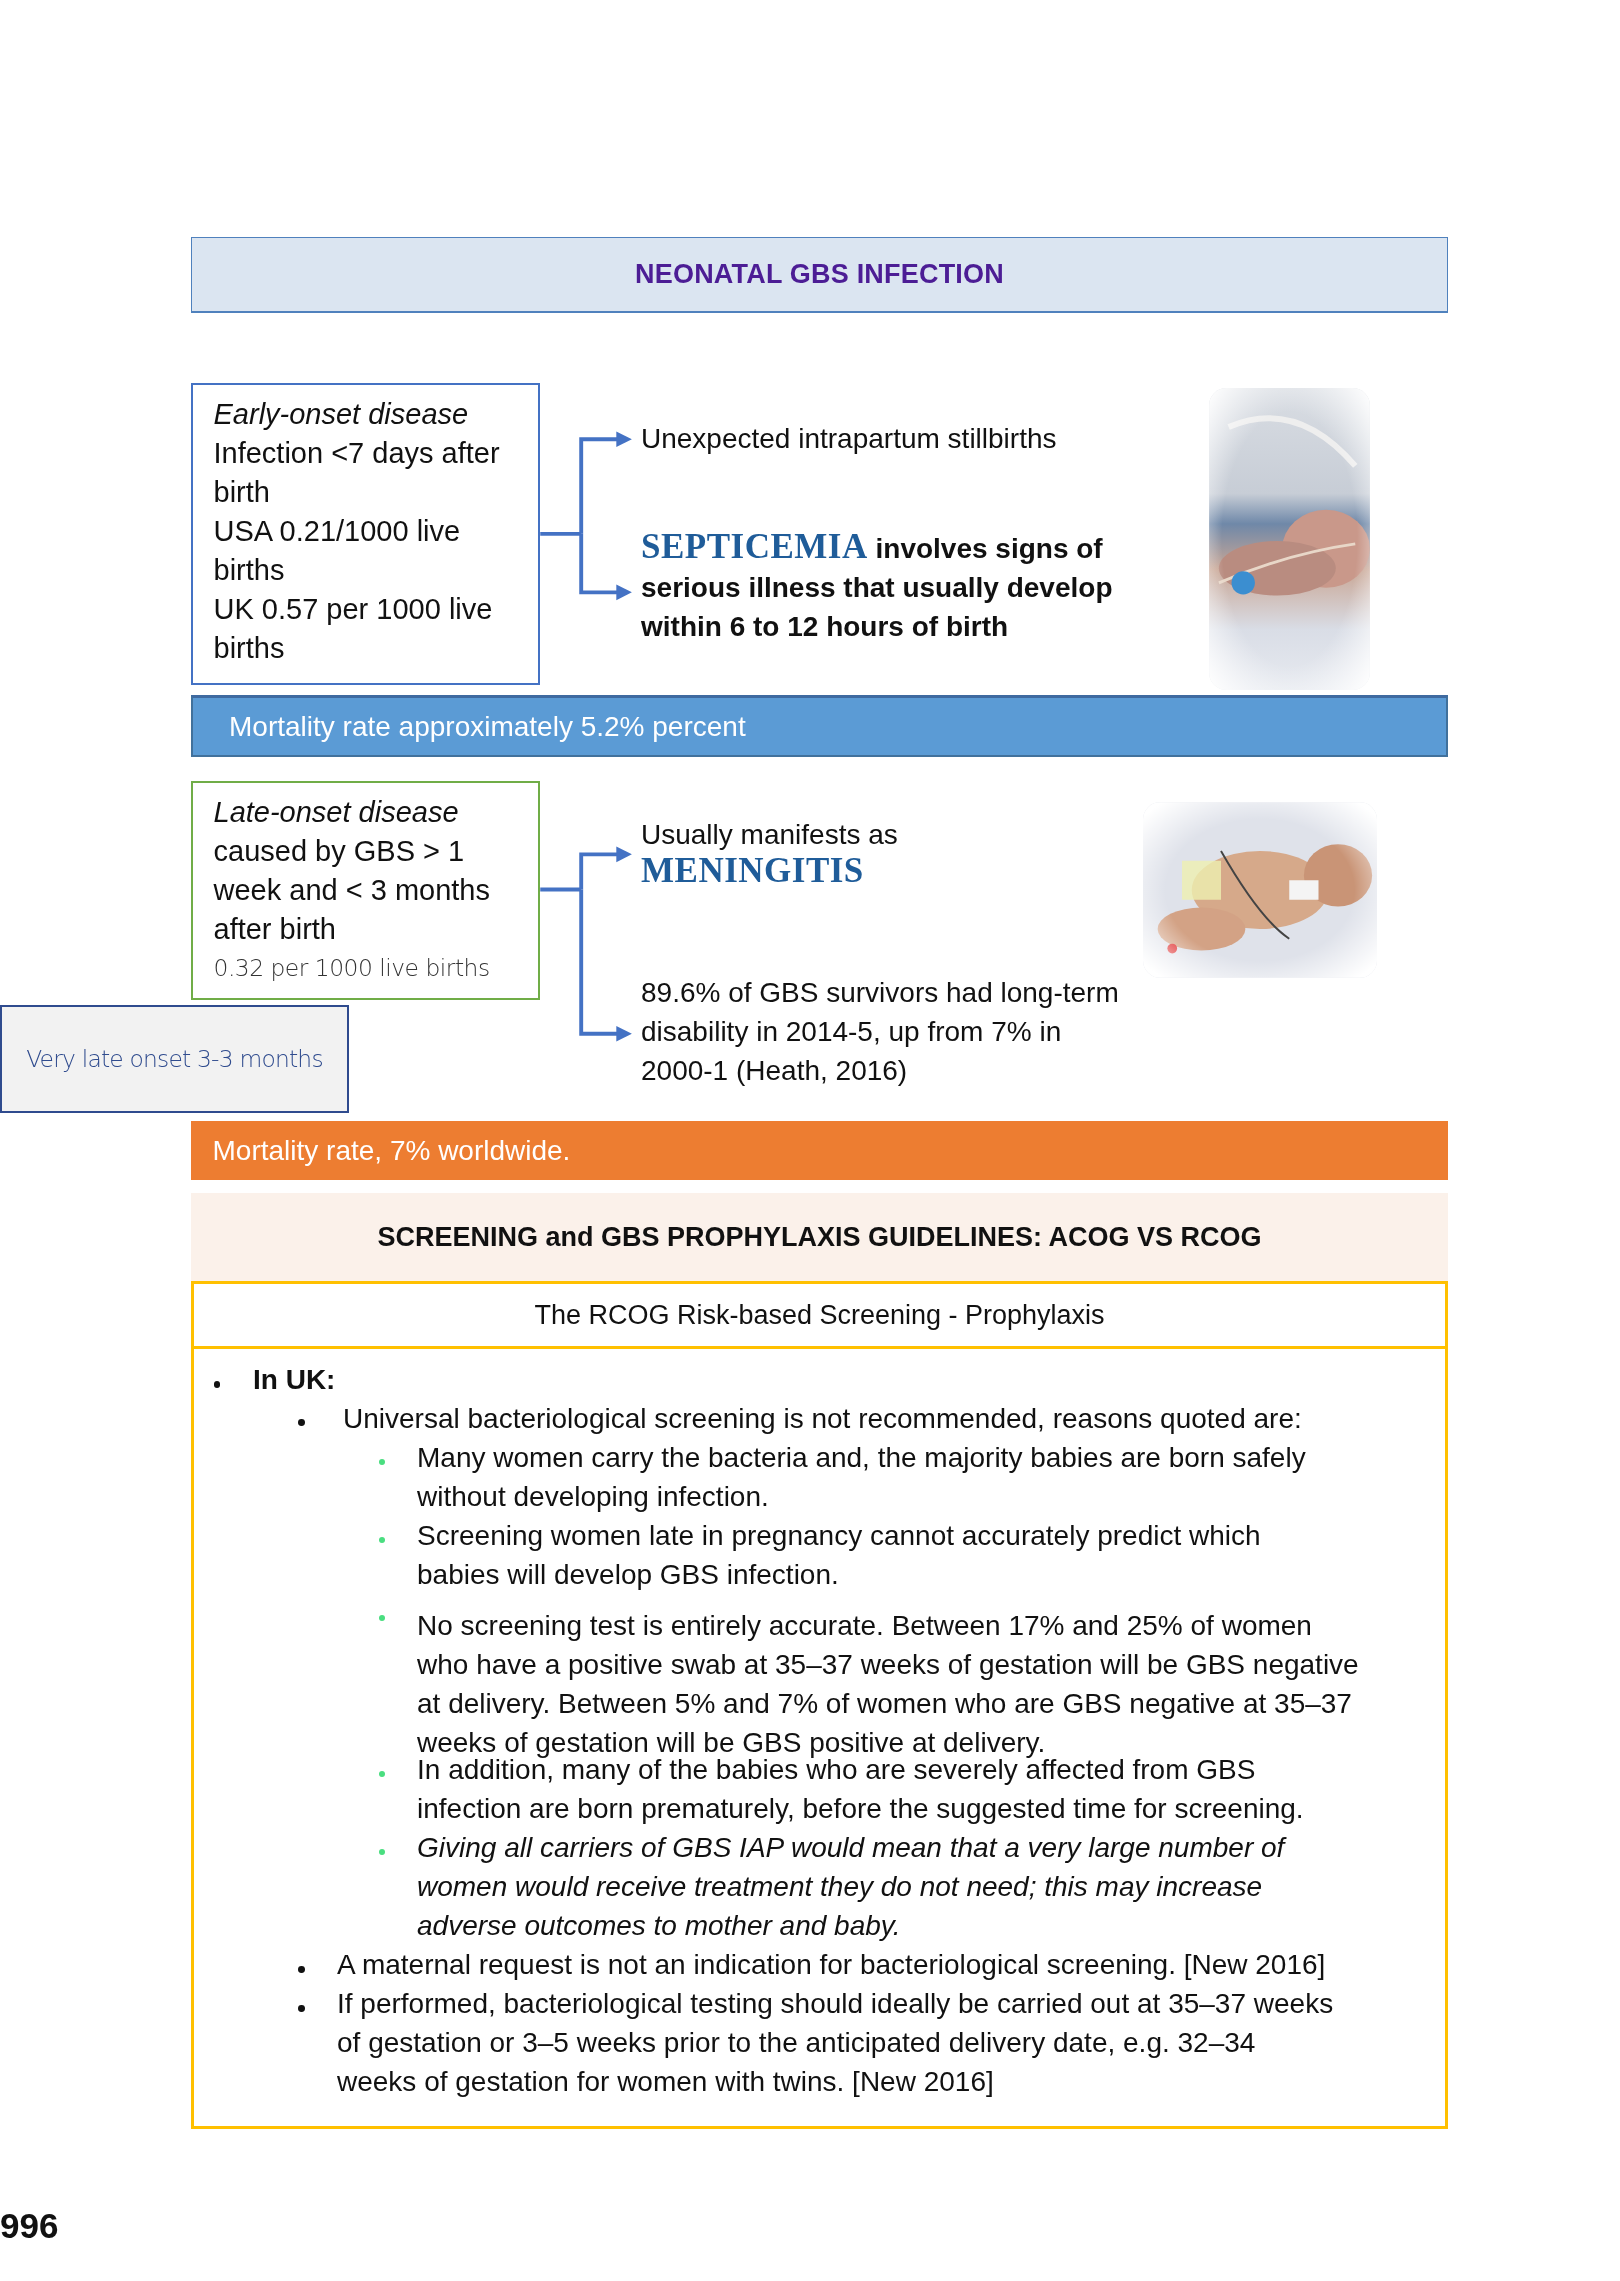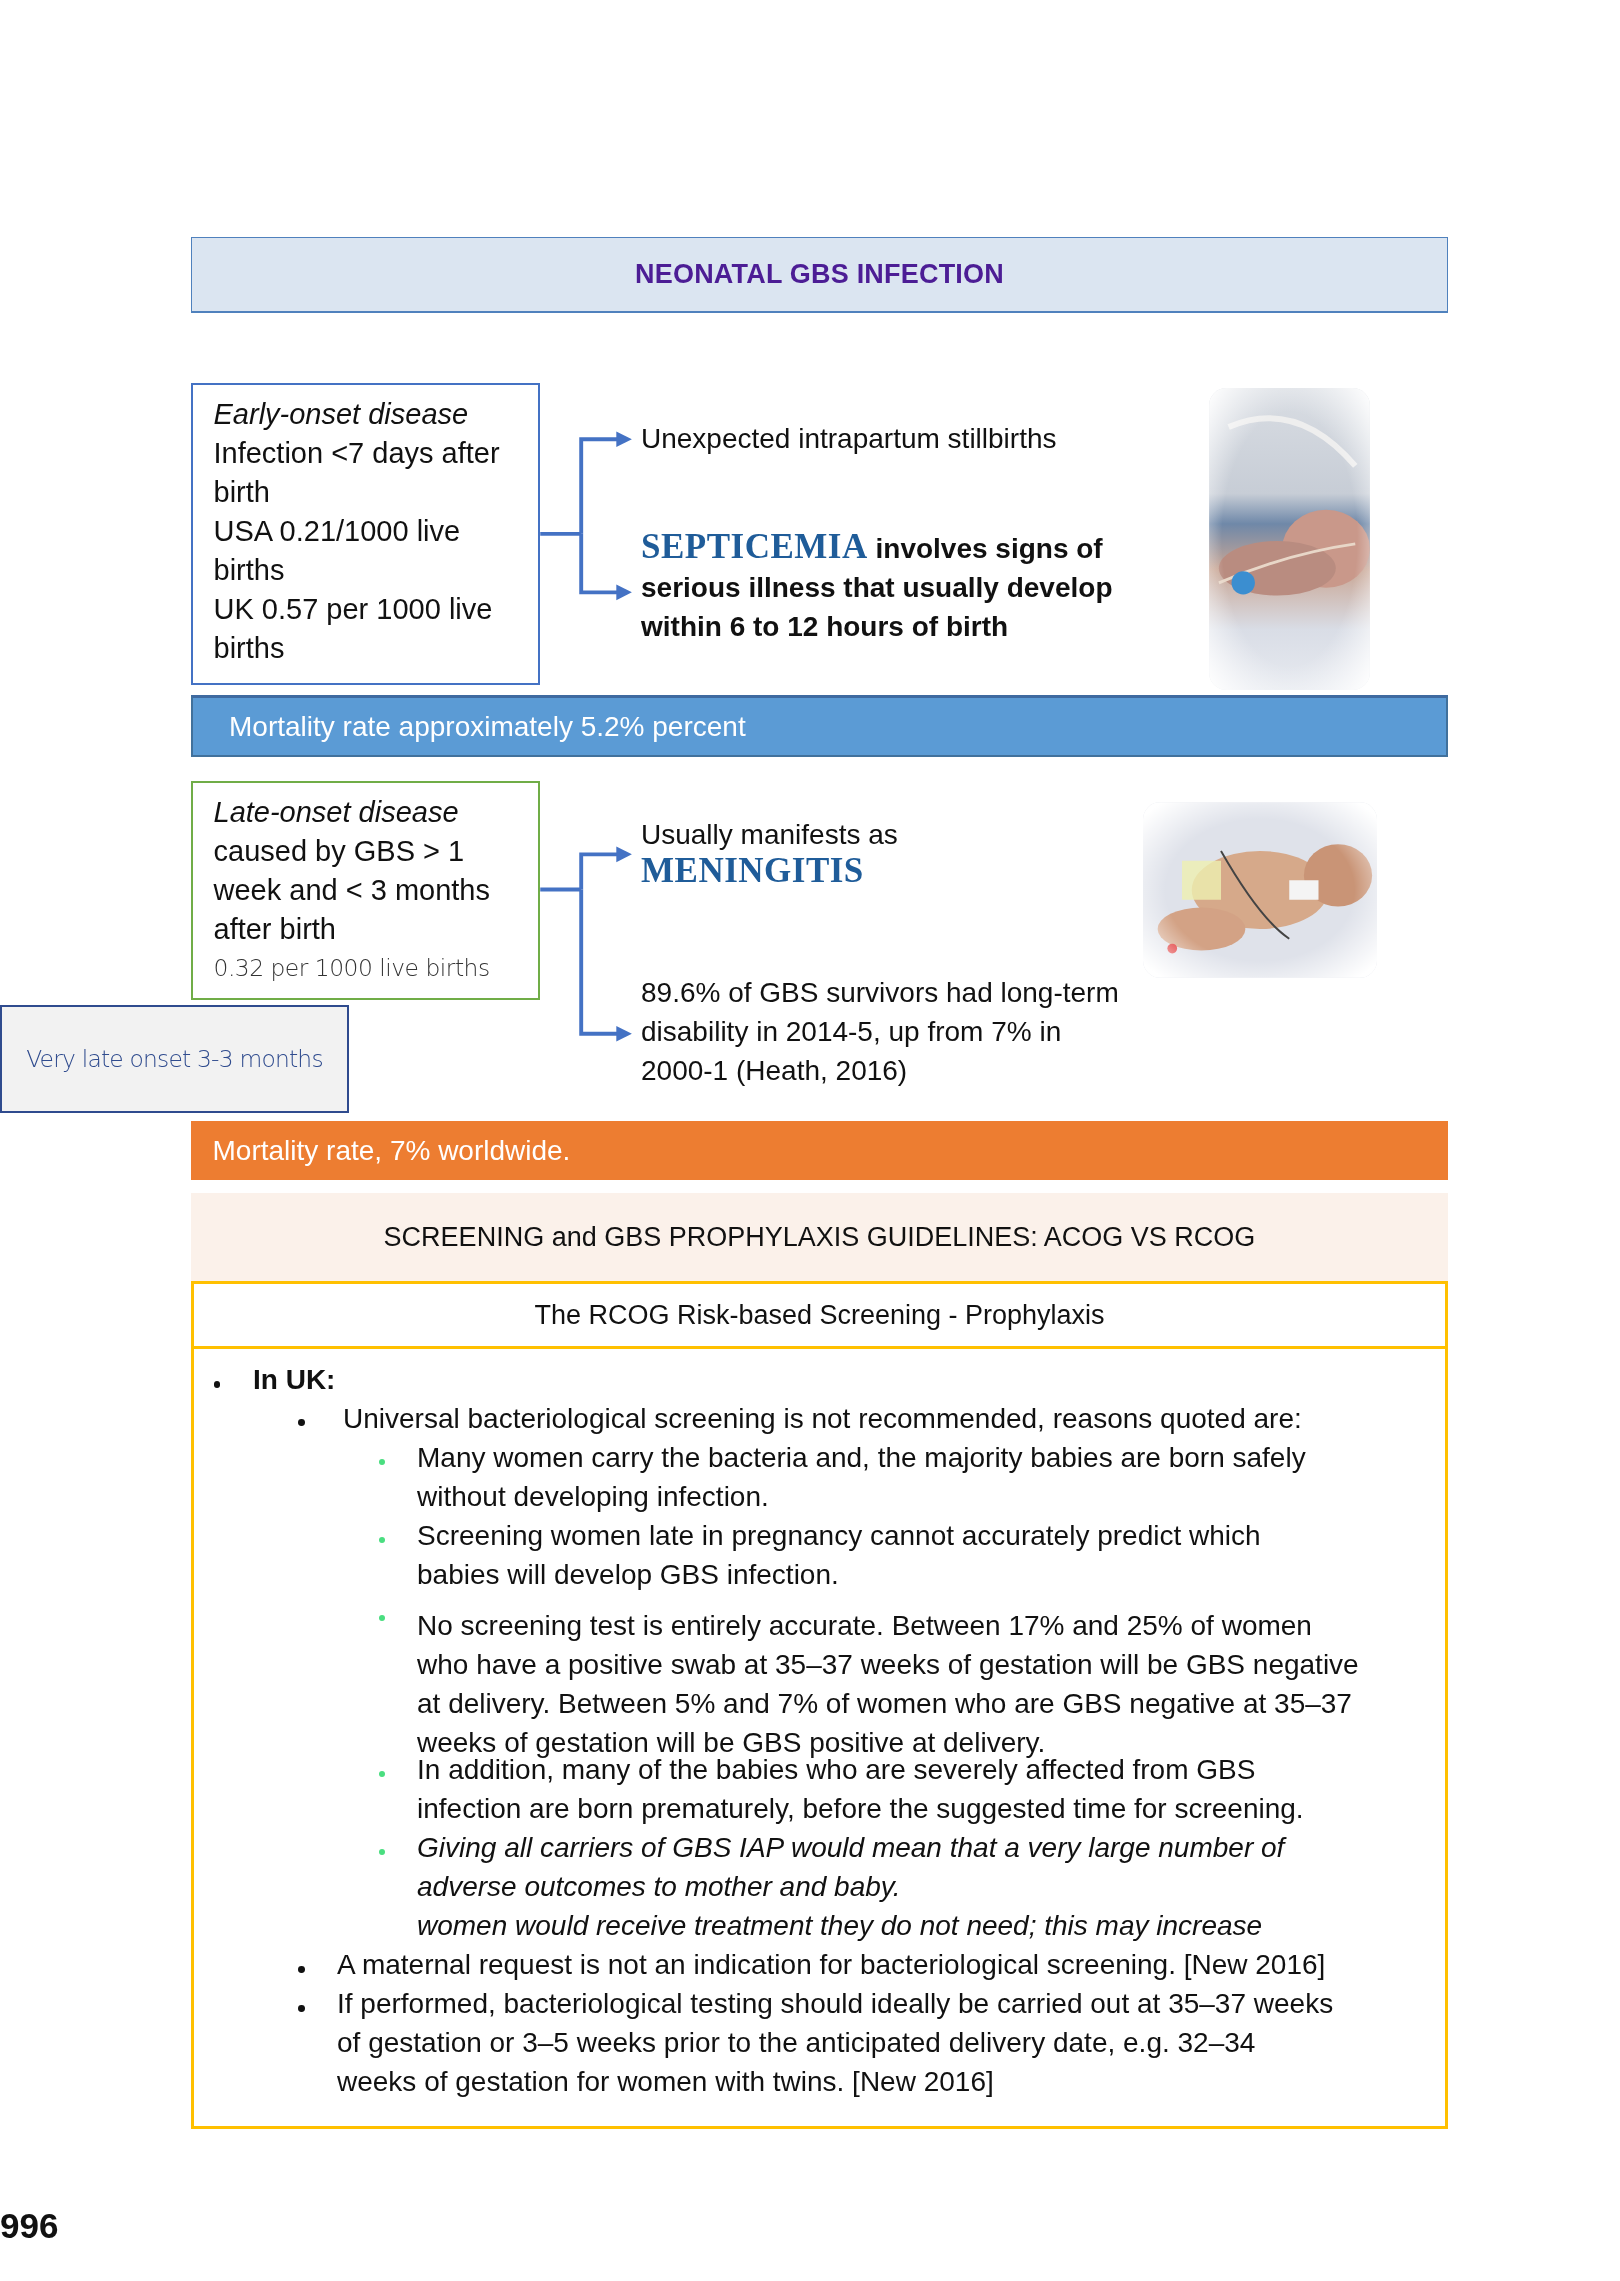--- a/index.html
+++ b/index.html
@@ -29,21 +29,21 @@
 
   .photo { border-radius:17.6px; overflow:hidden; }
 
   .bar-blue { left:191px; top:695px; width:1257px; height:62px; background:#5b9bd5;
      border:2px solid #41719c; border-top:3.9px solid #3f6aa0; color:#fff; font-size:28px;
      padding-left:36px; display:flex; align-items:center; }
   .bar-orange { left:191px; top:1121px; width:1257px; height:59px; background:#ed7d31;
      color:#fff; font-size:28px; padding-left:21.5px; display:flex; align-items:center; }
 
   .screen-head { left:191px; top:1193px; width:1257px; height:88px; background:#fbf1ea;
-     display:flex; align-items:center; justify-content:center; font-weight:normal; font-size:27px; color:#111; }
+     display:flex; align-items:center; justify-content:center; font-weight:bold; font-size:27px; color:#111; }
   .rcog-box { left:191px; top:1281px; width:1257px; height:848px; border:3.9px solid #ffc000; }
   .rcog-sub { position:absolute; left:0; top:0; width:100%; height:62px; border-bottom:3.9px solid #ffc000;
      display:flex; align-items:center; justify-content:center; font-size:27px; }
 
   .bul { position:absolute; font-size:28px; line-height:39px; color:#111; }
   .dot-black { position:absolute; width:6.8px; height:6.8px; border-radius:50%; background:#111; }
   .dot-green { position:absolute; width:5.9px; height:5.9px; border-radius:50%; background:#4ade80; }
 
   .pagenum { left:0; top:2206px; width:1621px; text-align:left; font-weight:bold; font-size:35px; color:#111; }
 </style>
@@ -204,22 +204,22 @@
 
   <span class="dot-green" style="left:185px;top:487px;"></span>
   <div class="bul" style="left:223px;top:466px;">
     <div> In addition, many of the babies who are severely affected from GBS</div>
     <div>infection are born prematurely, before the suggested time for screening.</div>
   </div>
 
   <span class="dot-green" style="left:185px;top:565px;"></span>
   <div class="bul it" style="left:223px;top:544px;">
     <div> Giving all carriers of GBS IAP would mean that a very large number of</div>
+    <div>women would receive treatment they do not need; this may increase</div>
     <div>adverse outcomes to mother and baby.</div>
-    <div>women would receive treatment they do not need; this may increase</div>
   </div>
 
   <span class="dot-black" style="left:104px;top:682px;"></span>
   <div class="bul" style="left:143px;top:661px;">A maternal request is not an indication for bacteriological screening. [New 2016]</div>
 
   <span class="dot-black" style="left:104px;top:721px;"></span>
   <div class="bul" style="left:143px;top:700px;">
     <div>If performed, bacteriological testing should ideally be carried out at 35–37 weeks</div>
     <div>of gestation or 3–5 weeks prior to the anticipated delivery date, e.g. 32–34</div>
     <div>weeks of gestation for women with twins. [New 2016]</div>

